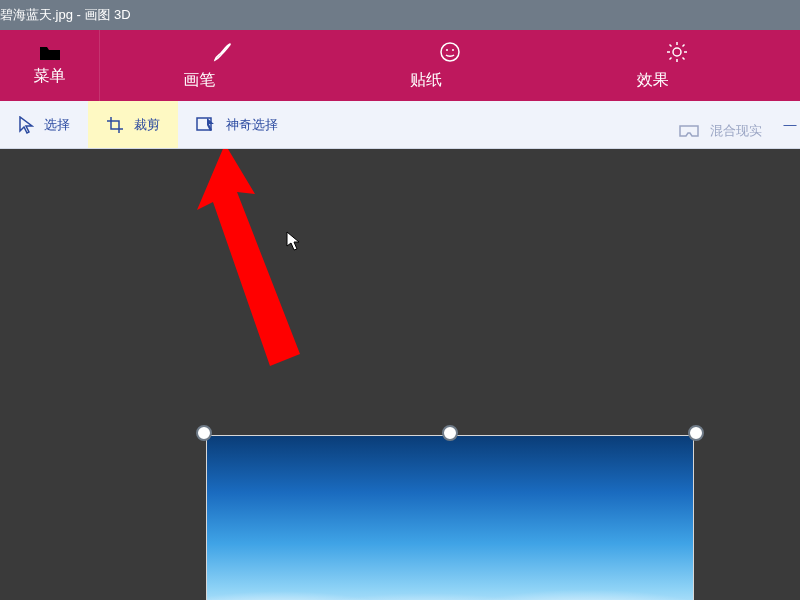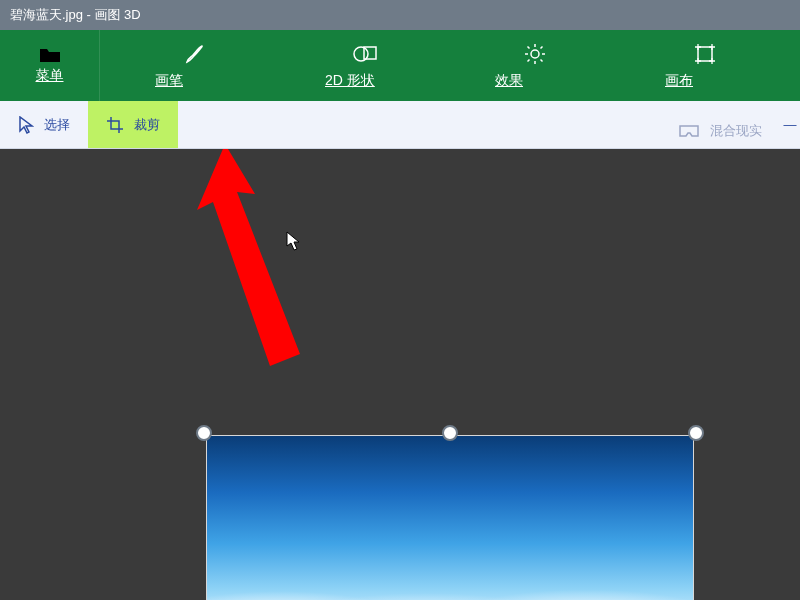--- a/index.html
+++ b/index.html
@@ -11,34 +11,33 @@
     overflow: hidden;
     position: relative;
   }
 
   
   .title-bar {
     height: 30px;
     background: #6f7b88;
     color: #ffffff;
     font-size: 13px;
-    padding-left: 10px;
+    padding-left: 0;
     display: flex;
     align-items: center;
   }
 
   
   .ribbon {
     height: 71px;
-    background: #15803d;
+    background: #be185d;
     display: flex;
     align-items: center;
     color: #ffffff;
-    font-size: 14px;
-    text-decoration: underline;
+    font-size: 16px;
   }
   .ribbon-menu {
     width: 100px;
     height: 100%;
     display: flex;
     flex-direction: column;
     align-items: center;
     justify-content: center;
     border-right: 1px solid rgba(255,255,255,0.12);
     cursor: pointer;
@@ -75,21 +74,21 @@
   .sub-item {
     height: 100%;
     display: flex;
     align-items: center;
     justify-content: flex-end;
     padding: 0 18px;
     cursor: pointer;
     white-space: nowrap;
   }
   .sub-item.active {
-    background: #bef264;
+    background: #fef9c3;
   }
   .sub-item.disabled {
     color: #9aa5c4;
     cursor: default;
     margin-top: 13px;
   }
   .sub-item .s-icon {
     margin-right: 10px;
     display:flex; align-items:center; justify-content:center;
   }
@@ -197,52 +196,45 @@
 
     <div class="ribbon-item">
       <span class="icon">
         <svg width="24" height="24" viewBox="0 0 24 24">
             <path d="M4 20c1-4 4-5 6-7s6-8 9-9c1 0-6 8-8 10s-3 4-7 6z" stroke-width="1.5"></path>
           </svg>
       </span>
       <span>画笔</span>
     </div>
 
+
+
     <div class="ribbon-item">
       <span class="icon">
-        <svg width="26" height="22" viewBox="0 0 26 22">
-            <circle cx="9" cy="11" r="7" stroke-width="1.5"></circle>
-            <rect x="12" y="4" width="12" height="12" stroke-width="1.5"></rect>
+        <svg width="24" height="24" viewBox="0 0 24 24">
+            <circle cx="12" cy="12" r="9" stroke-width="1.5"></circle>
+            <circle cx="9" cy="10" r="1" fill="#fff" stroke="none"></circle>
+            <circle cx="15" cy="10" r="1" fill="#fff" stroke="none"></circle>
+            <path d="M8 15c1.5 1.5 6.5 1.5 8 0" stroke-width="1.5"></path>
           </svg>
       </span>
-      <span>2D 形状</span>
+      <span>贴纸</span>
     </div>
-
-
 
 
     <div class="ribbon-item">
       <span class="icon">
         <svg width="24" height="24" viewBox="0 0 24 24">
             <circle cx="12" cy="12" r="4" stroke-width="1.5"></circle>
             <path d="M12 2v3M12 19v3M2 12h3M19 12h3M4.5 4.5l2 2M17.5 17.5l2 2M19.5 4.5l-2 2M6.5 17.5l-2 2" stroke-width="1.5"></path>
           </svg>
       </span>
       <span>效果</span>
     </div>
 
-    <div class="ribbon-item">
-      <span class="icon">
-        <svg width="24" height="24" viewBox="0 0 24 24">
-            <rect x="5" y="5" width="14" height="14" stroke-width="1.5"></rect>
-            <path d="M5 2v6M19 2v6M5 16v6M19 16v6M2 5h6M16 5h6M2 19h6M16 19h6" stroke-width="1.3"></path>
-          </svg>
-      </span>
-      <span>画布</span>
-    </div>
 
   </div>
 </div>
 
 <div class="sub-toolbar">
 
   <div class="sub-item">
     <span class="s-icon">
       <svg width="16" height="18" viewBox="0 0 16 18">
           <path d="M2 1l0 14 4-4 3 6 2-1-3-6 6 0z"></path>
@@ -253,20 +245,29 @@
 
   <div class="sub-item active">
     <span class="s-icon">
       <svg width="18" height="18" viewBox="0 0 18 18">
           <path d="M5 1v12h12 M1 5h12v12"></path>
         </svg>
     </span>
     <span>裁剪</span>
   </div>
 
+  <div class="sub-item">
+    <span class="s-icon">
+      <svg width="20" height="16" viewBox="0 0 20 16">
+          <rect x="1" y="1" width="14" height="12"></rect>
+          <path d="M11 8l3 6 2-1-3-6 5 0-7-6z" fill="#2b4aa0" stroke="none"></path>
+        </svg>
+    </span>
+    <span>神奇选择</span>
+  </div>
 
   <div class="sub-spacer"></div>
 
   <div class="sub-item disabled">
     <span class="s-icon">
       <svg width="22" height="14" viewBox="0 0 22 14">
           <path d="M2 2h18v10h-6l-2-3h-2l-2 3H2z"></path>
         </svg>
     </span>
     <span>混合现实</span>

